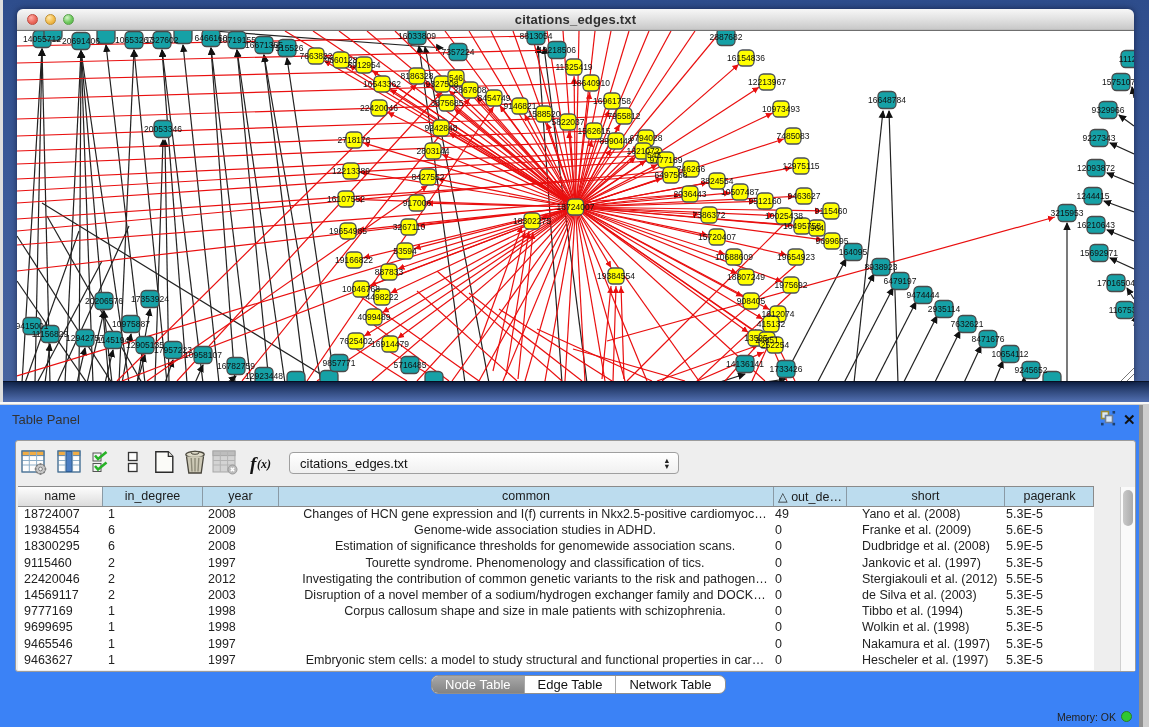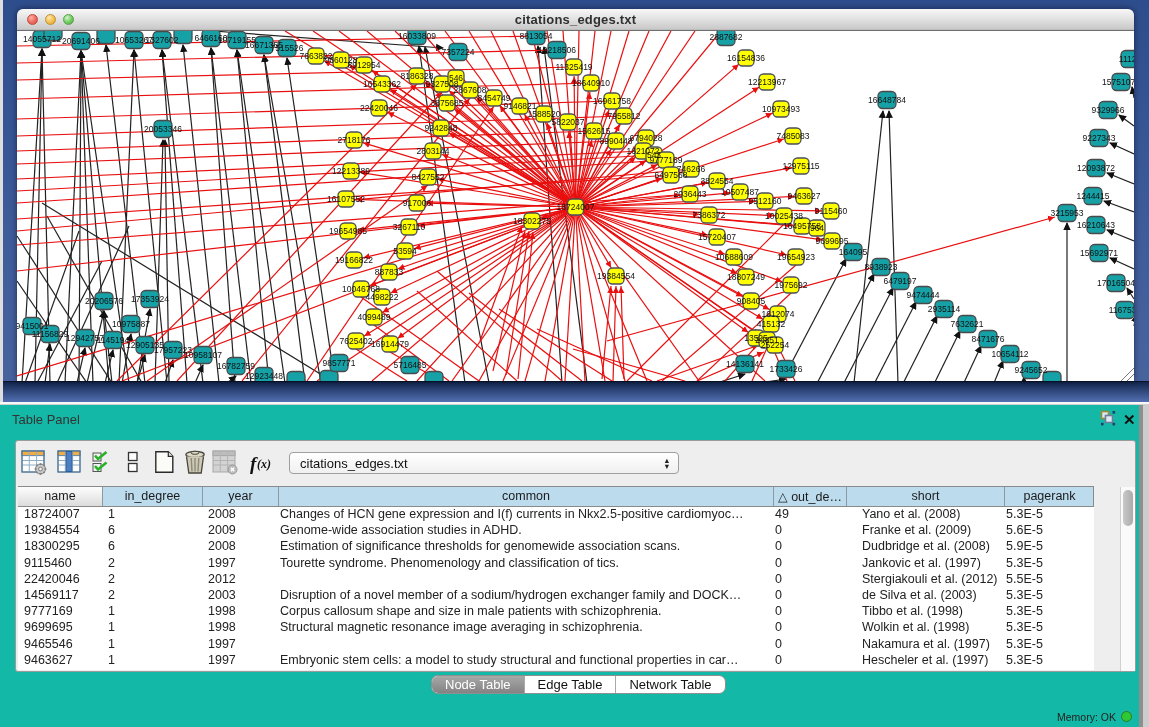--- a/index.html
+++ b/index.html
@@ -5,34 +5,34 @@
 html,body { width:1149px; height:727px; overflow:hidden; font-family:"Liberation Sans", sans-serif; background:#e9e9e9; }
 #desk { position:absolute; left:0; top:0; width:1149px; height:383px; background:linear-gradient(180deg,#2e4d8c 0%,#3d5b9a 55%,#48649f 100%); }
 #band { position:absolute; left:0; top:381px; width:1149px; height:21px; background:linear-gradient(180deg,#11254c 0%,#2c4476 40%,#5270b2 100%); border-top:1px solid #0a1428; }
 #lstrip { position:absolute; left:0; top:0; width:3px; height:402px; background:#dedede; }
 #divline { position:absolute; left:0; top:402px; width:1149px; height:3px; background:#f8f8f8; border-bottom:1px solid #cfcfcf; }
 #win { position:absolute; left:17px; top:9px; width:1117px; height:372px; border-radius:6px 6px 0 0; box-shadow:0 0 6px rgba(0,0,20,.55); }
 #tbar { position:absolute; left:0; top:0; width:1117px; height:22px; border-radius:6px 6px 0 0; background:linear-gradient(180deg,#f7f7f7 0%,#e3e3e3 45%,#c9c9c9 95%,#b2b2b2 100%); border-bottom:1px solid #6f6f6f; }
 #title { position:absolute; left:0; top:3px; width:100%; text-align:center; font-size:13px; font-weight:700; color:#303030; letter-spacing:.2px; }
 .tl { position:absolute; top:5px; width:11px; height:11px; border-radius:50%; }
 #graph { position:absolute; left:0; top:22px; width:1117px; height:350px; background:#fff; overflow:hidden; }
-#panel { position:absolute; left:0; top:405px; width:1149px; height:322px; background:#14b8a6; font-size:13px; color:#222; }
+#panel { position:absolute; left:0; top:405px; width:1149px; height:322px; background:#3b82f6; font-size:13px; color:#222; }
 #ptitle { position:absolute; left:12px; top:7px; font-size:13px; color:#333; }
 #pclose { position:absolute; left:1123px; top:6px; font-size:15px; font-weight:700; color:#111; }
 #pfloat { position:absolute; left:1100px; top:5px; }
 #box { position:absolute; left:15px; top:35px; width:1121px; height:232px; background:#eee; border:1px solid #9b9b9b; border-radius:3px; }
 #dd { position:absolute; left:273px; top:11px; width:390px; height:22px; background:linear-gradient(180deg,#fff,#f0f0f0); border:1px solid #9f9f9f; border-radius:4px; font-size:13px; color:#111; padding:3px 0 0 10px; }
 #dd .arr { position:absolute; right:9px; top:3.5px; font-size:8.5px; line-height:6.5px; color:#222; }
 #thead { position:absolute; left:2px; top:45px; width:1076px; height:21px; background:#bcdcee; border:1px solid #8a8a8a; border-left:none; }
 .th { position:absolute; top:0; height:19px; border-left:1px solid #8a9aa5; text-align:center; font-size:12.5px; color:#1b1b1b; padding-top:2px; }
 #tbody { position:absolute; left:2px; top:66px; width:1076px; height:163px; background:#fff; overflow:hidden; font-size:12.5px; }
 .tr { position:relative; height:16.2px; white-space:nowrap; }
 .tr div { position:absolute; top:0; overflow:hidden; }
 .c0 { left:6px; width:80px; } .c1 { left:90px; width:90px; } .c2 { left:190px; width:70px; }
-.c3 { left:262px; width:490px; } .c4 { left:757px; width:66px; } .c5 { left:844px; width:155px; }
+.c3 { left:272px; width:490px;text-align:center; } .c4 { left:757px; width:66px; } .c5 { left:844px; width:155px; }
 .c6 { left:988px; width:85px; }
 #vscroll { position:absolute; left:1104px; top:46px; width:15px; height:184px; background:#fafafa; border-left:1px solid #d0d0d0; }
 #vthumb { position:absolute; left:2px; top:3px; width:10px; height:36px; background:linear-gradient(90deg,#c9c9c9,#ababab); border-radius:5px; }
 #tabs { position:absolute; left:431px; top:270px; height:19px; border:1px solid #8f8f8f; border-radius:7px; overflow:hidden; background:#fff; }
 .tab { float:left; height:19px; padding:1px 13px 0; font-size:13px; color:#111; border-left:1px solid #a9a9a9; }
 .tab.first { border-left:none; }
 .tab.sel { background:linear-gradient(180deg,#a8a8a8,#7f7f7f); color:#fff; }
 #mem { position:absolute; left:1057px; top:306px; font-size:10.5px; color:#222; }
 #memdot { position:absolute; left:1121px; top:306px; width:11px; height:11px; border-radius:50%; background:#2fc832; border:1px solid #2a7a2a; }
 #rstrip1 { position:absolute; left:1139px; top:405px; width:4px; height:322px; background:#8f8f8f; }
@@ -686,47 +686,47 @@
           <div class="c2">1997</div>
           <div class="c3">Tourette syndrome. Phenomenology and classification of tics.</div>
           <div class="c4">0</div>
           <div class="c5">Jankovic et al. (1997)</div>
           <div class="c6">5.3E‑5</div>
         </div>
         <div class="tr">
           <div class="c0">22420046</div>
           <div class="c1">2</div>
           <div class="c2">2012</div>
+          <div class="c3">Investigating the contribution of common genetic variants to the risk and pathogen…</div>
           <div class="c4">0</div>
           <div class="c5">Stergiakouli et al. (2012)</div>
           <div class="c6">5.5E‑5</div>
         </div>
         <div class="tr">
           <div class="c0">14569117</div>
           <div class="c1">2</div>
           <div class="c2">2003</div>
           <div class="c3">Disruption of a novel member of a sodium/hydrogen exchanger family and DOCK…</div>
           <div class="c4">0</div>
           <div class="c5">de Silva et al. (2003)</div>
           <div class="c6">5.3E‑5</div>
         </div>
         <div class="tr">
           <div class="c0">9777169</div>
           <div class="c1">1</div>
           <div class="c2">1998</div>
           <div class="c3">Corpus callosum shape and size in male patients with schizophrenia.</div>
           <div class="c4">0</div>
-          <div class="c5">Tibbo et al. (1998)</div>
+          <div class="c5">Tibbo et al. (1994)</div>
           <div class="c6">5.3E‑5</div>
         </div>
         <div class="tr">
           <div class="c0">9699695</div>
           <div class="c1">1</div>
           <div class="c2">1998</div>
-          <div class="c3">Structural magnetic resonance image averaging in schizophrenia.</div>
           <div class="c4">0</div>
           <div class="c5">Wolkin et al. (1998)</div>
           <div class="c6">5.3E‑5</div>
         </div>
         <div class="tr">
           <div class="c0">9465546</div>
           <div class="c1">1</div>
           <div class="c2">1997</div>
           <div class="c4">0</div>
           <div class="c5">Nakamura et al. (1997)</div>

